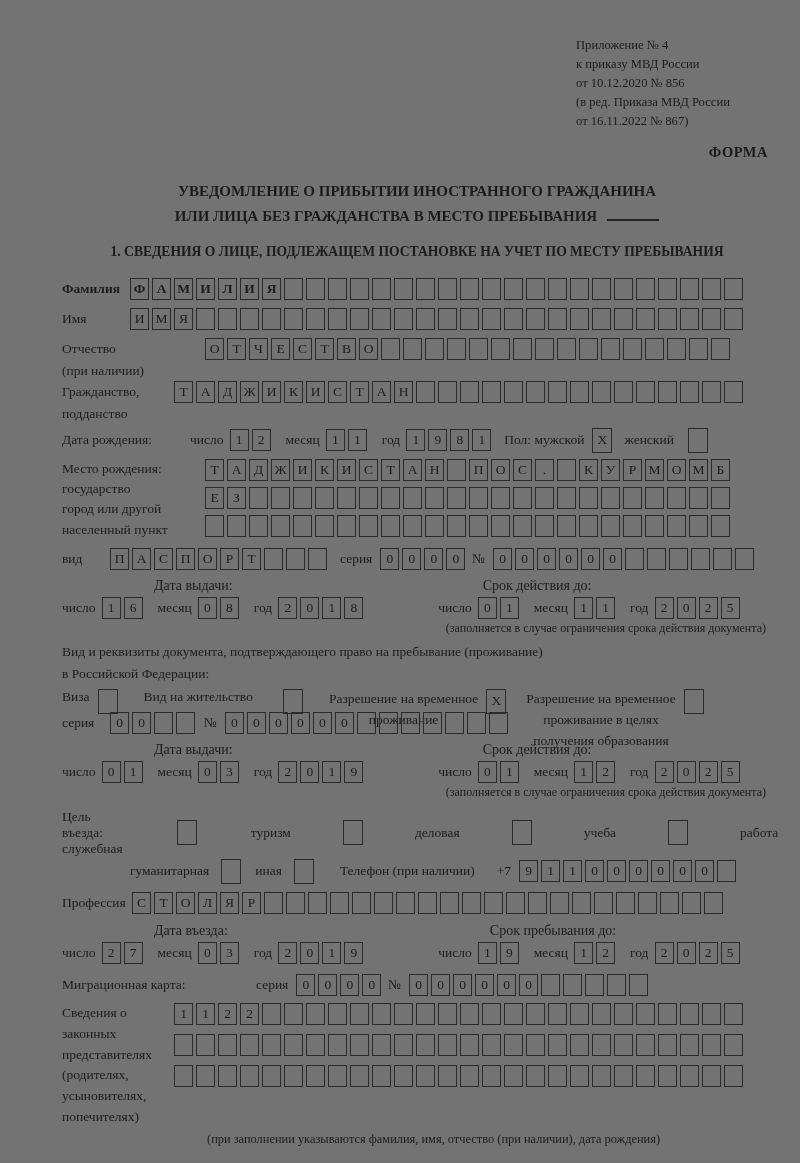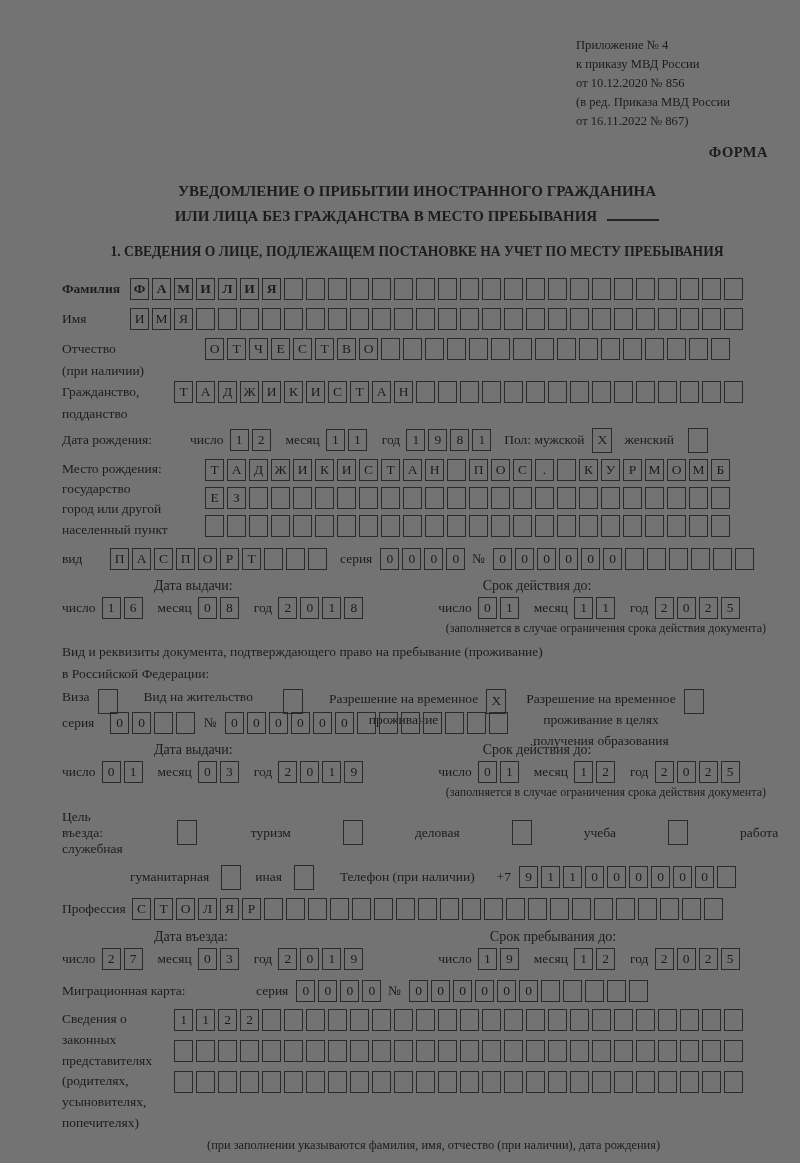--- a/index.html
+++ b/index.html
@@ -488,21 +488,21 @@
     <span class="gap8">учеба</span>
     <span class="cb gap8"></span>
     <span class="gap8">работа</span>
     <span class="cb" style="margin-left:6px;">X</span>
     <span style="margin-left:6px;">частная</span>
     <span class="cb" style="margin-left:12px;"></span>
     <span style="margin-left:12px;">транзит</span>
     <span class="cb" style="margin-left:12px;"></span>
   </div>
 
-  <div class="frow" style="margin-top:8px;">
+  <div class="frow" style="margin-top:2px;">
     <span style="margin-left:68px;">гуманитарная</span>
     <span class="cb" style="margin-left:12px;"></span>
     <span style="margin-left:14px;">иная</span>
     <span class="cb" style="margin-left:12px;"></span>
     <span style="margin-left:26px;">Телефон (при наличии)</span>
     <span style="margin-left:22px;margin-right:8px;">+7</span>
     <div class="cells">
         <span class="cell">9</span>
         <span class="cell">1</span>
         <span class="cell">1</span>

